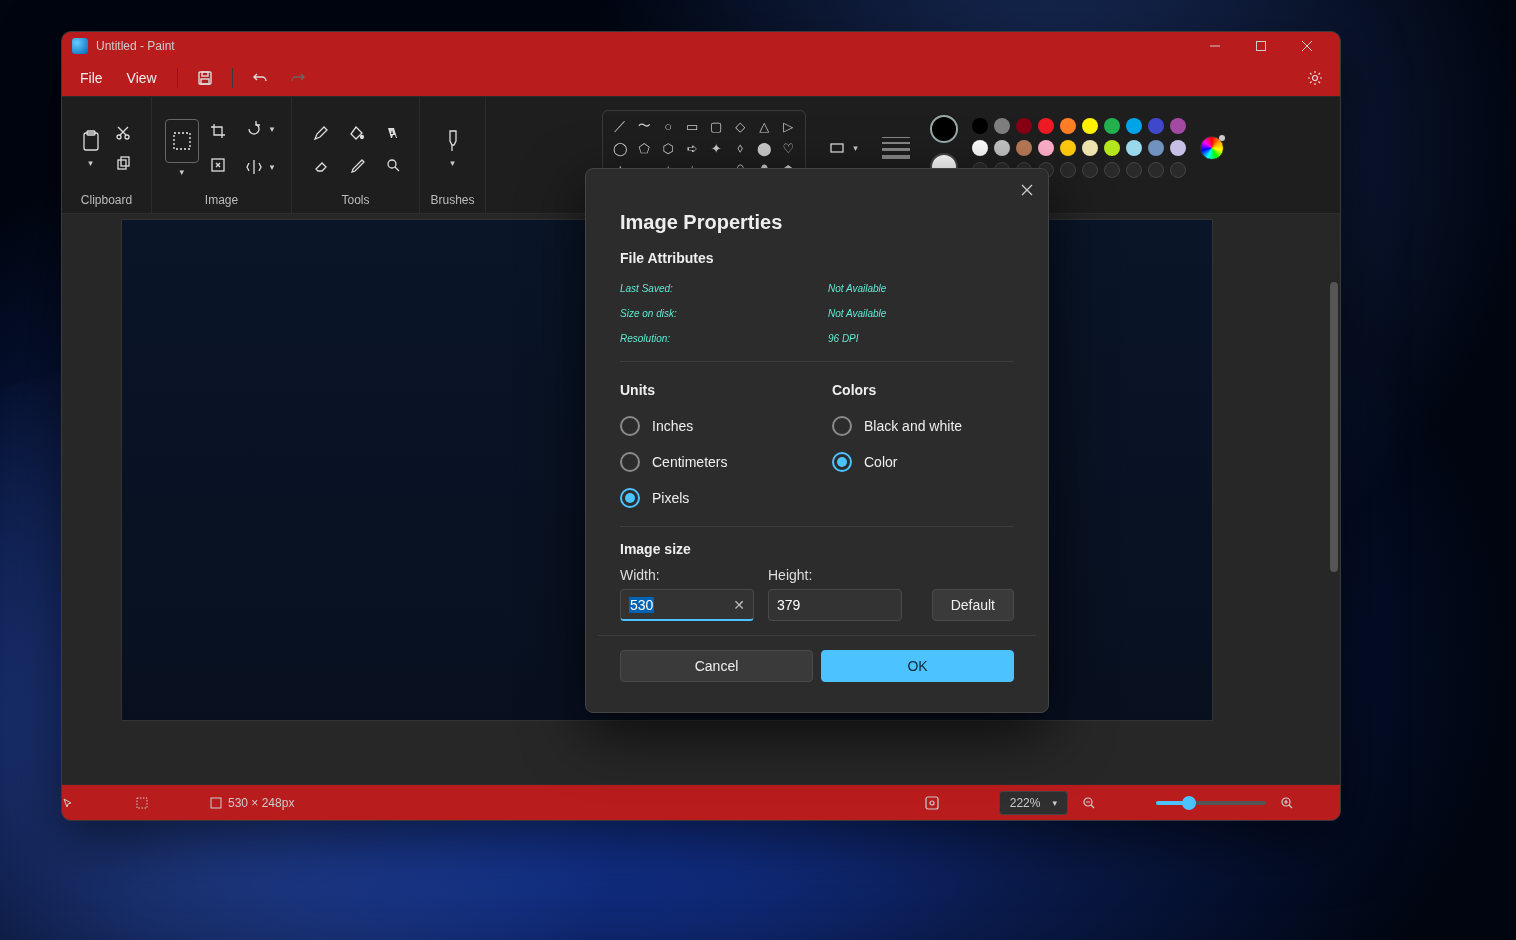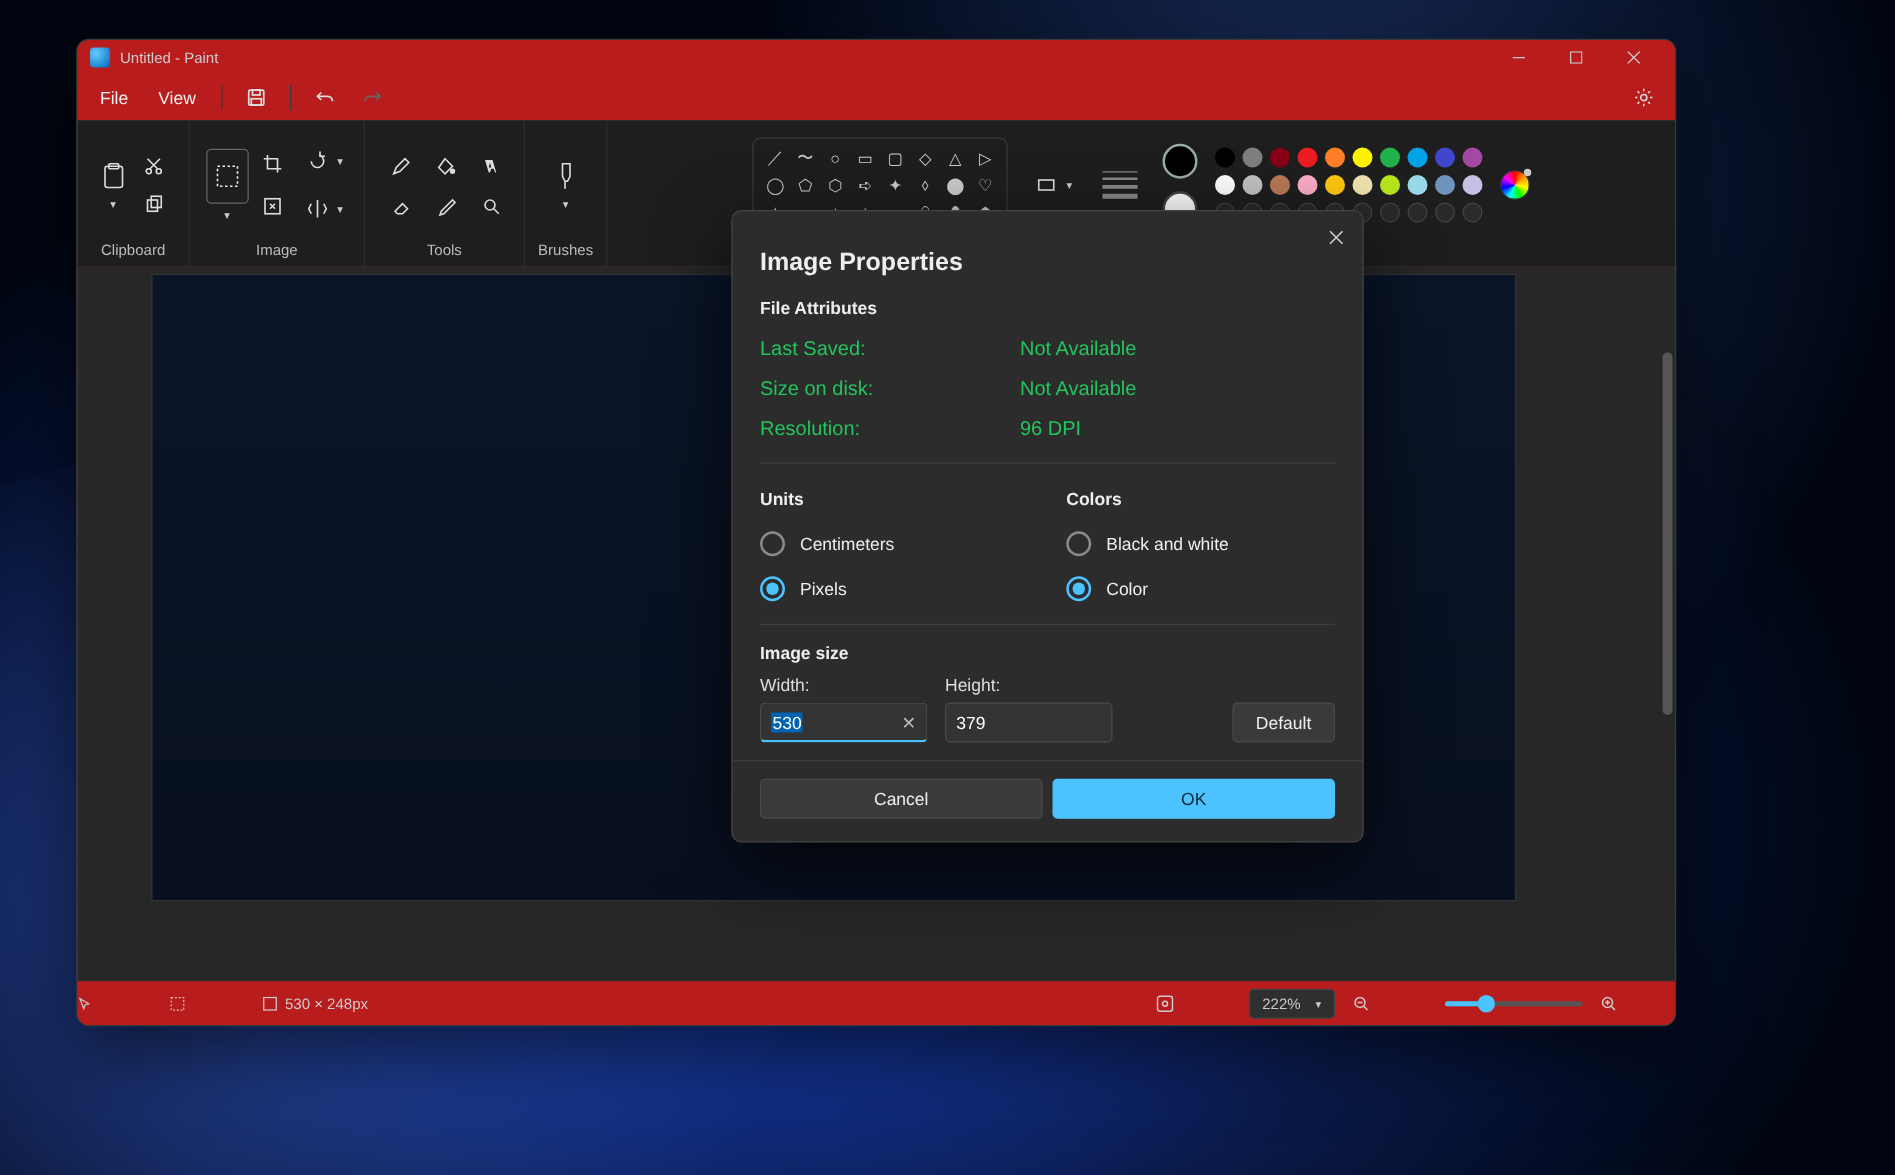--- a/index.html
+++ b/index.html
@@ -67,26 +67,26 @@
 
 .statusbar { height:36px; display:flex; align-items:center; padding:0 0; gap:14px; border-top:1px solid #2c2c2c; font-size:12px; color:#ccc; }
 .statusbar .spacer { flex:1; }
 .status-cell { display:flex; align-items:center; gap:6px; min-width:60px; }
 .zoom-select { background:#2f2f2f; border:1px solid #444; border-radius:4px; padding:4px 10px; display:flex; align-items:center; gap:12px; }
 .slider { width:110px; height:4px; background:#555; border-radius:2px; position:relative; }
 .slider-thumb { position:absolute; top:-5px; left:26px; width:14px; height:14px; background:#4cc2ff; border-radius:50%; }
 .slider-fill { position:absolute; left:0; top:0; bottom:0; width:30px; background:#4cc2ff; border-radius:2px; }
 
 
-.dialog { position:absolute; left:585px; top:168px; width:506px; background:#2c2c2c; border:1px solid #444; border-radius:8px; box-shadow:0 20px 60px rgba(0,0,0,0.7); z-index:50; padding: 0; }
+.dialog { position:absolute; left:585px; top:168px; width:464px; background:#2c2c2c; border:1px solid #444; border-radius:8px; box-shadow:0 20px 60px rgba(0,0,0,0.7); z-index:50; padding: 12px; }
 .dialog-close { position:absolute; top:6px; right:6px; width:30px; height:30px; display:flex; align-items:center; justify-content:center; color:#ccc; border-radius:4px; }
 .dialog-body { padding: 16px 22px 14px; }
 .dialog-title { font-size:20px; font-weight:600; margin: 14px 0 16px; }
 .section-title { font-size:14px; font-weight:600; margin: 6px 0 10px; color:#eee; }
-.attr-row { display:flex; padding:7px 0; font-size:16px; color:#22c55e; }
+.attr-row { display:flex; padding:7px 0; font-size:10px; color:#5eead4;font-style:italic; }
 .attr-row .k { width:208px; }
 .hr { border:none; border-top:1px solid #3e3e3e; margin:10px 0 14px; }
 .two-col { display:flex; gap:30px; }
 .two-col > div { flex:1; }
 .radio-row { display:flex; align-items:center; gap:12px; padding:8px 0; font-size:14px; }
 .radio { width:20px; height:20px; border-radius:50%; border:2px solid #8a8a8a; display:flex; align-items:center; justify-content:center; }
 .radio.checked { border-color:#4cc2ff; }
 .radio.checked::after { content:""; width:10px; height:10px; background:#4cc2ff; border-radius:50%; }
 .field-row { display:flex; gap:14px; align-items:flex-end; margin-top:8px; }
 .field { display:flex; flex-direction:column; gap:6px; }
@@ -461,20 +461,24 @@
     <div class="attr-row">
         <span class="k">Resolution:</span>
         <span>96 DPI</span>
       </div>
     <hr class="hr">
     <div class="two-col">
       <div>
         <div class="section-title">Units</div>
         <div class="radio-row">
             <span class="radio"></span>
+            <span>Inches</span>
+          </div>
+        <div class="radio-row">
+            <span class="radio"></span>
             <span>Centimeters</span>
           </div>
         <div class="radio-row">
             <span class="radio checked"></span>
             <span>Pixels</span>
           </div>
       </div>
       <div>
         <div class="section-title">Colors</div>
         <div class="radio-row">

